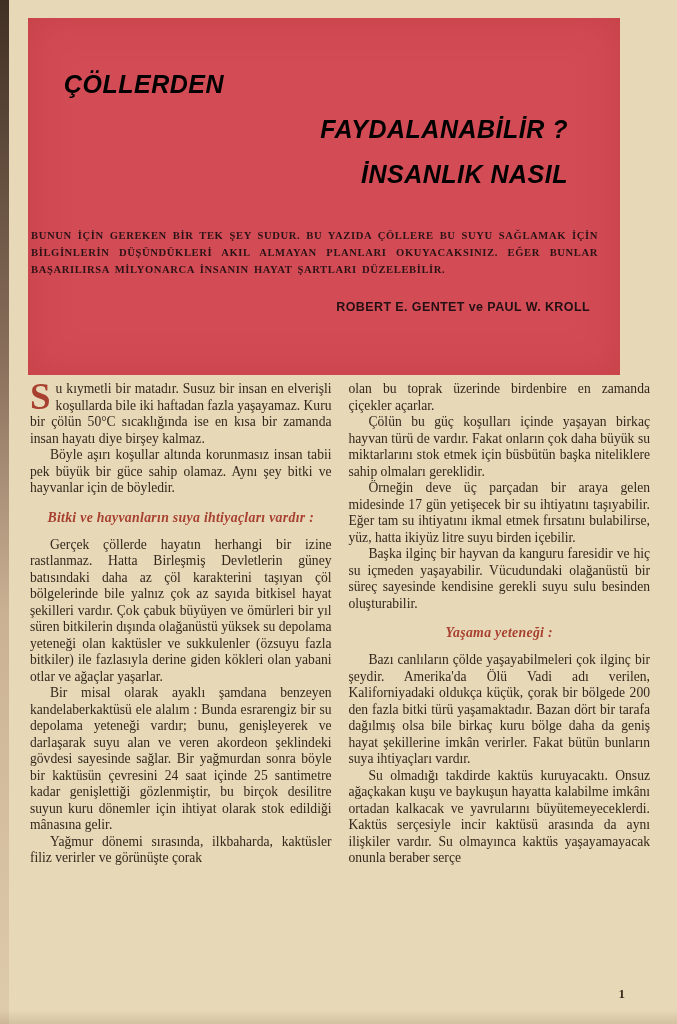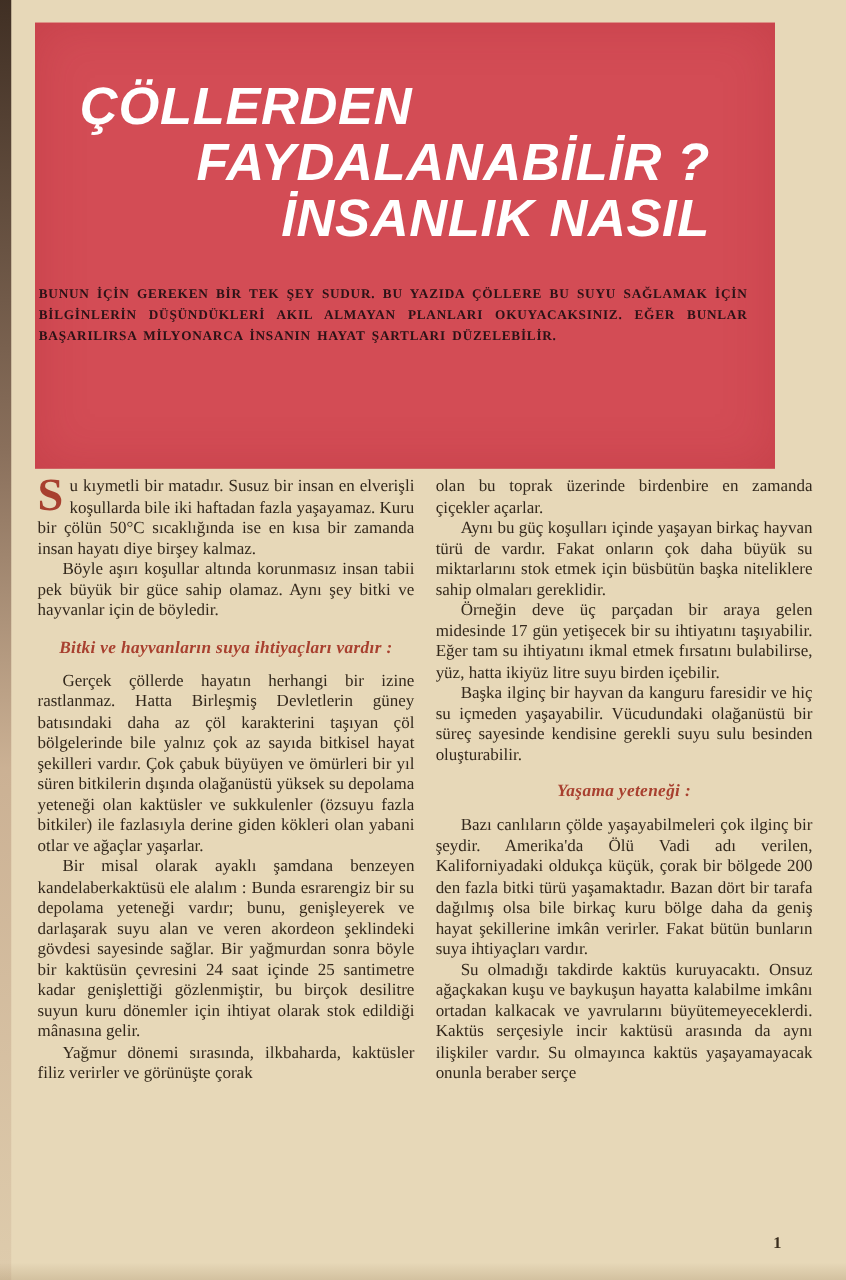--- a/index.html
+++ b/index.html
@@ -27,22 +27,22 @@
   
   .banner {
     position: absolute; left: 28px; top: 18px;
     width: 592px; height: 357px;
     background: var(--banner-red, #d34c55);
     box-shadow: inset 0 0 40px rgba(160,30,40,0.25);
   }
   .title { 
     font-family: "Liberation Sans", sans-serif;
     font-weight: 700; font-style: italic;
-    color: #ffffff; letter-spacing: 0.5px;
-    line-height: 45px; font-size: 42px;
+    color: #000000; letter-spacing: 0.5px;
+    line-height: 45px; font-size: 25px;
   }
   .title-l1 { margin: 44px 0 0 36px; text-align: left; }
   .title-l2 { text-align: right; margin-right: 52px; }
   .title-l3 { text-align: right; margin-right: 52px; }
 
   .lede {
     margin: 30px 22px 0 3px;
     font-family: "Liberation Serif", serif;
     font-weight: 700; font-size: 10.6px; line-height: 17px;
     letter-spacing: 0.6px; word-spacing: 2px;
@@ -92,36 +92,37 @@
 <body>
 
 <div class="scan-edge-left"></div>
 <div class="scan-edge-bottom"></div>
 
 <div class="banner">
   <div class="title title-l1">ÇÖLLERDEN</div>
   <div class="title title-l3">FAYDALANABİLİR ?</div>
   <div class="title title-l2">İNSANLIK NASIL</div>
   <div class="lede">BUNUN İÇİN GEREKEN BİR TEK ŞEY SUDUR. BU YAZIDA ÇÖLLERE BU SUYU SAĞLAMAK İÇİN BİLGİNLERİN DÜŞÜNDÜKLERİ AKIL ALMAYAN PLANLARI OKUYACAKSINIZ. EĞER BUNLAR BAŞARILIRSA MİLYONARCA İNSANIN HAYAT ŞARTLARI DÜZELEBİLİR.</div>
+  <div class="byline">ROBERT E. GENTET ve PAUL W. KROLL</div>
 </div>
 
 <div class="columns">
   <div class="col">
     <p class="no-indent">
       <span class="dropcap">S</span><span>u kıymetli bir matadır. Susuz bir insan en elverişli koşullarda bile iki haftadan fazla yaşayamaz. Kuru bir çölün 50°C sıcaklığında ise en kısa bir zamanda insan hayatı diye birşey kalmaz.</span>
     </p>
     <p>Böyle aşırı koşullar altında korunmasız insan tabii pek büyük bir güce sahip olamaz. Aynı şey bitki ve hayvanlar için de böyledir.</p>
     <div class="red-heading">Bitki ve hayvanların suya ihtiyaçları vardır :</div>
     <p>Gerçek çöllerde hayatın herhangi bir izine rastlanmaz. Hatta Birleşmiş Devletlerin güney batısındaki daha az çöl karakterini taşıyan çöl bölgelerinde bile yalnız çok az sayıda bitkisel hayat şekilleri vardır. Çok çabuk büyüyen ve ömürleri bir yıl süren bitkilerin dışında olağanüstü yüksek su depolama yeteneği olan kaktüsler ve sukkulenler (özsuyu fazla bitkiler) ile fazlasıyla derine giden kökleri olan yabani otlar ve ağaçlar yaşarlar.</p>
     <p>Bir misal olarak ayaklı şamdana benzeyen kandelaberkaktüsü ele alalım : Bunda esrarengiz bir su depolama yeteneği vardır; bunu, genişleyerek ve darlaşarak suyu alan ve veren akordeon şeklindeki gövdesi sayesinde sağlar. Bir yağmurdan sonra böyle bir kaktüsün çevresini 24 saat içinde 25 santimetre kadar genişlettiği gözlenmiştir, bu birçok desilitre suyun kuru dönemler için ihtiyat olarak stok edildiği mânasına gelir.</p>
     <p>Yağmur dönemi sırasında, ilkbaharda, kaktüsler filiz verirler ve görünüşte çorak</p>
   </div>
   <div class="col">
     <p class="no-indent">olan bu toprak üzerinde birdenbire en zamanda çiçekler açarlar.</p>
-    <p>Aynı bu güç koşulları içinde yaşayan birkaç hayvan türü de vardır. Fakat onların çok daha büyük su miktarlarını stok etmek için büsbütün başka niteliklere sahip olmaları gereklidir.</p>
+    <p>Çölün bu güç koşulları içinde yaşayan birkaç hayvan türü de vardır. Fakat onların çok daha büyük su miktarlarını stok etmek için büsbütün başka niteliklere sahip olmaları gereklidir.</p>
     <p>Örneğin deve üç parçadan bir araya gelen midesinde 17 gün yetişecek bir su ihtiyatını taşıyabilir. Eğer tam su ihtiyatını ikmal etmek fırsatını bulabilirse, yüz, hatta ikiyüz litre suyu birden içebilir.</p>
     <p>Başka ilginç bir hayvan da kanguru faresidir ve hiç su içmeden yaşayabilir. Vücudundaki olağanüstü bir süreç sayesinde kendisine gerekli suyu sulu besinden oluşturabilir.</p>
     <div class="red-heading">Yaşama yeteneği :</div>
     <p>Bazı canlıların çölde yaşayabilmeleri çok ilginç bir şeydir. Amerika'da Ölü Vadi adı verilen, Kaliforniyadaki oldukça küçük, çorak bir bölgede 200 den fazla bitki türü yaşamaktadır. Bazan dört bir tarafa dağılmış olsa bile birkaç kuru bölge daha da geniş hayat şekillerine imkân verirler. Fakat bütün bunların suya ihtiyaçları vardır.</p>
     <p>Su olmadığı takdirde kaktüs kuruyacaktı. Onsuz ağaçkakan kuşu ve baykuşun hayatta kalabilme imkânı ortadan kalkacak ve yavrularını büyütemeyeceklerdi. Kaktüs serçesiyle incir kaktüsü arasında da aynı ilişkiler vardır. Su olmayınca kaktüs yaşayamayacak onunla beraber serçe</p>
   </div>
 </div>
 
 <div class="page-number">1</div>
 

